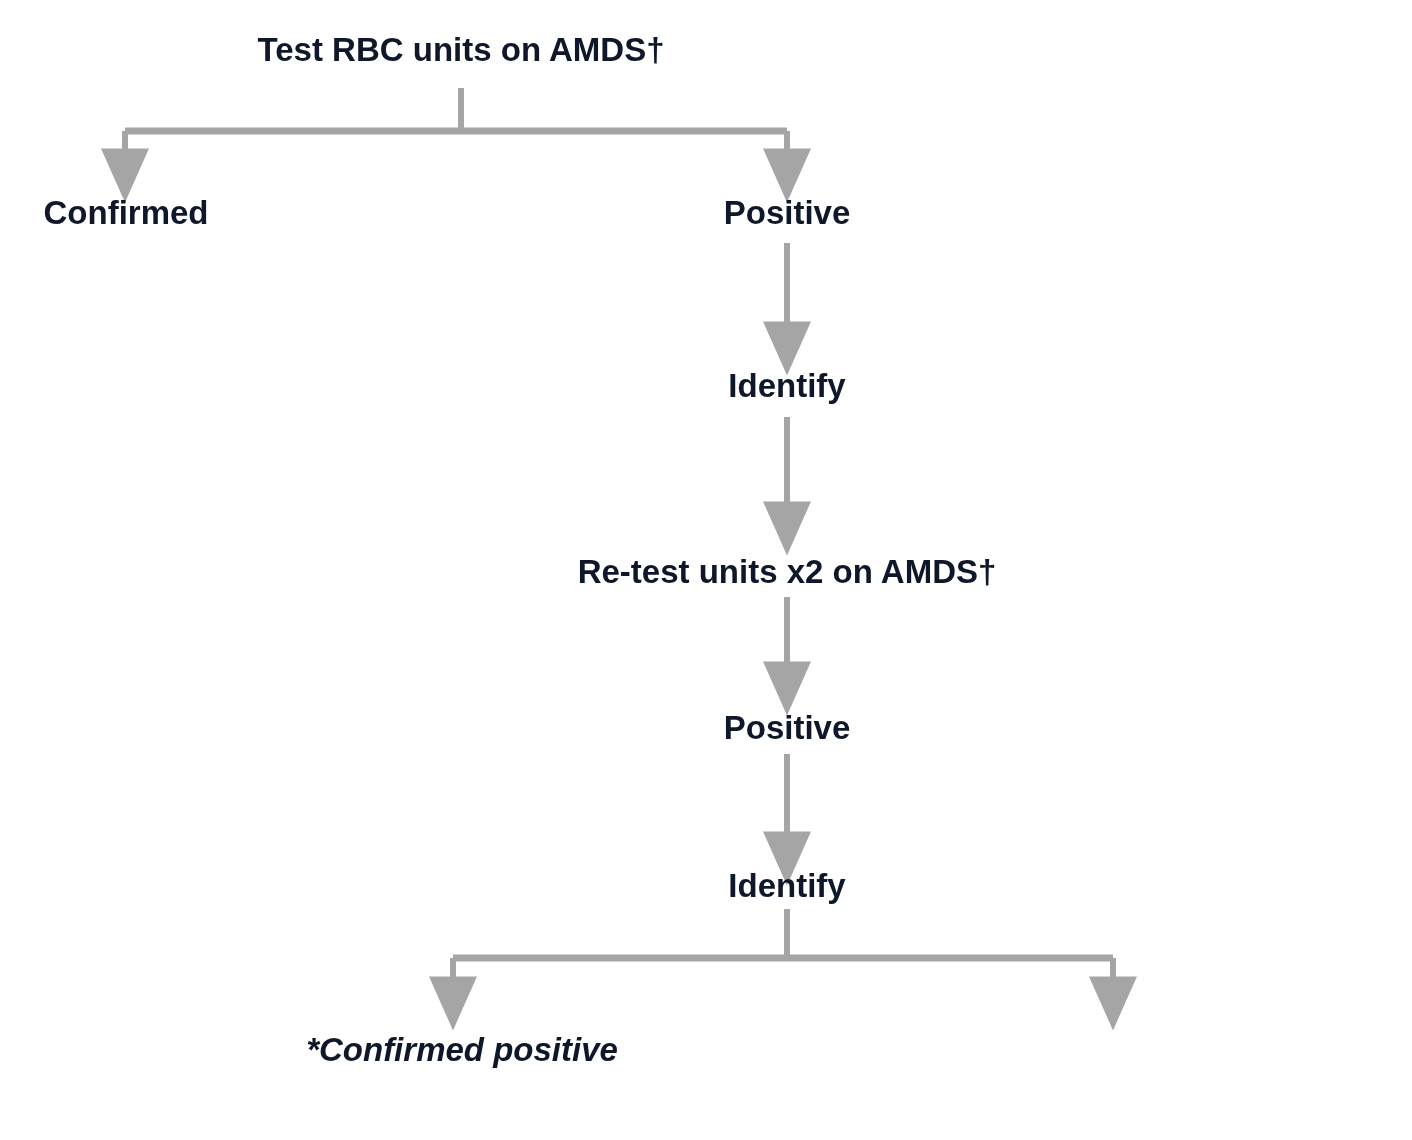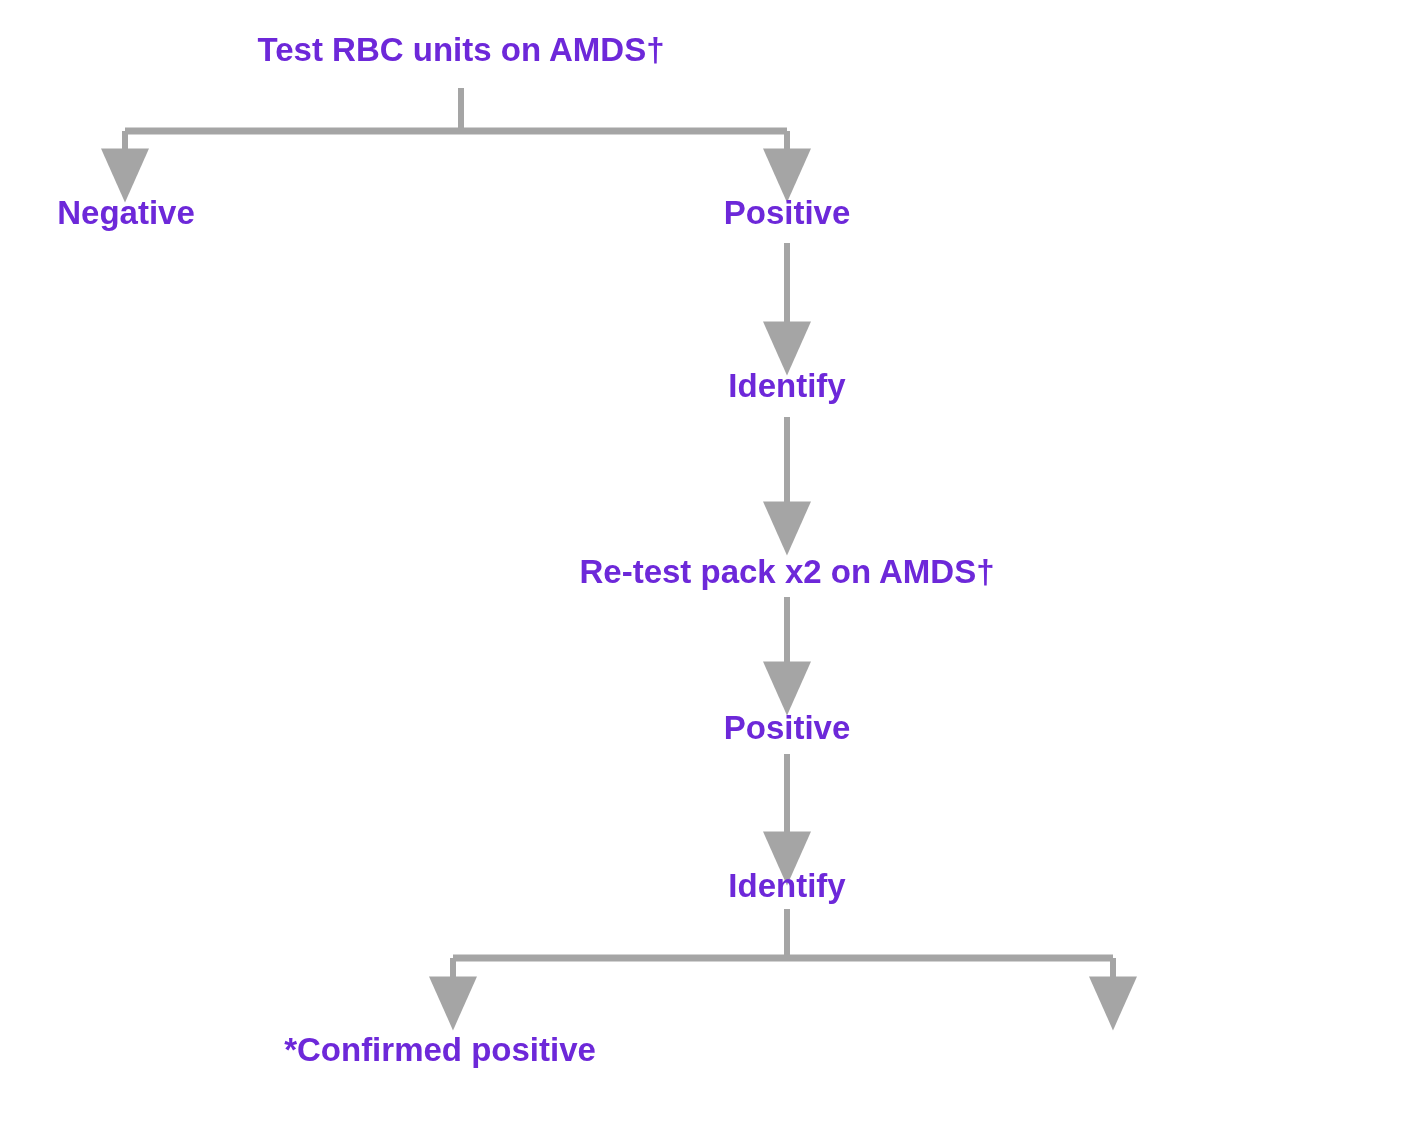--- a/index.html
+++ b/index.html
@@ -11,21 +11,21 @@
     position: relative;
     width: 1412px;
     height: 1140px;
     background: #ffffff;
     font-family: "Liberation Sans", sans-serif;
     overflow: hidden;
   }
   .node {
     position: absolute;
     font-weight: bold;
-    color: #6d28d9;
+    color: #0f172a;
     white-space: nowrap;
     text-align: center;
     transform: translateX(-50%);
     line-height: 1.0;
   }
   #flow-edges {
     position: absolute;
     left: 0;
     top: 0;
     width: 1412px;
@@ -65,28 +65,28 @@
 
     <path d="M453,958 L1113,958" stroke="#a5a5a5" stroke-width="7" fill="none"></path>
 
     <path d="M453,958 L453,980" stroke="#a5a5a5" stroke-width="6" fill="none" marker-end="url(#arrowhead)"></path>
 
     <path d="M1113,958 L1113,980" stroke="#a5a5a5" stroke-width="6" fill="none" marker-end="url(#arrowhead)"></path>
   </svg>
 
   <div class="node" style="left:461px; top:33px; font-size:33px;">Test RBC units on AMDS†</div>
 
-  <div class="node" style="left:126px; top:196px; font-size:33px;">Negative</div>
+  <div class="node" style="left:126px; top:196px; font-size:33px;">Confirmed</div>
 
   <div class="node" style="left:787px; top:196px; font-size:33px;">Positive</div>
 
   <div class="node" style="left:787px; top:369px; font-size:33px;">Identify</div>
 
-  <div class="node" style="left:787px; top:555px; font-size:33px;">Re-test pack x2 on AMDS†</div>
+  <div class="node" style="left:787px; top:555px; font-size:33px;">Re-test units x2 on AMDS†</div>
 
   <div class="node" style="left:787px; top:711px; font-size:33px;">Positive</div>
 
   <div class="node" style="left:787px; top:869px; font-size:33px;">Identify</div>
 
-  <div class="node" style="left:440px; top:1033px; font-size:33px;">*Confirmed positive</div>
+  <div class="node" style="left:462px; top:1033px; font-size:33px;font-style:italic;">*Confirmed positive</div>
 
 
 </div>
 
 </body></html>

